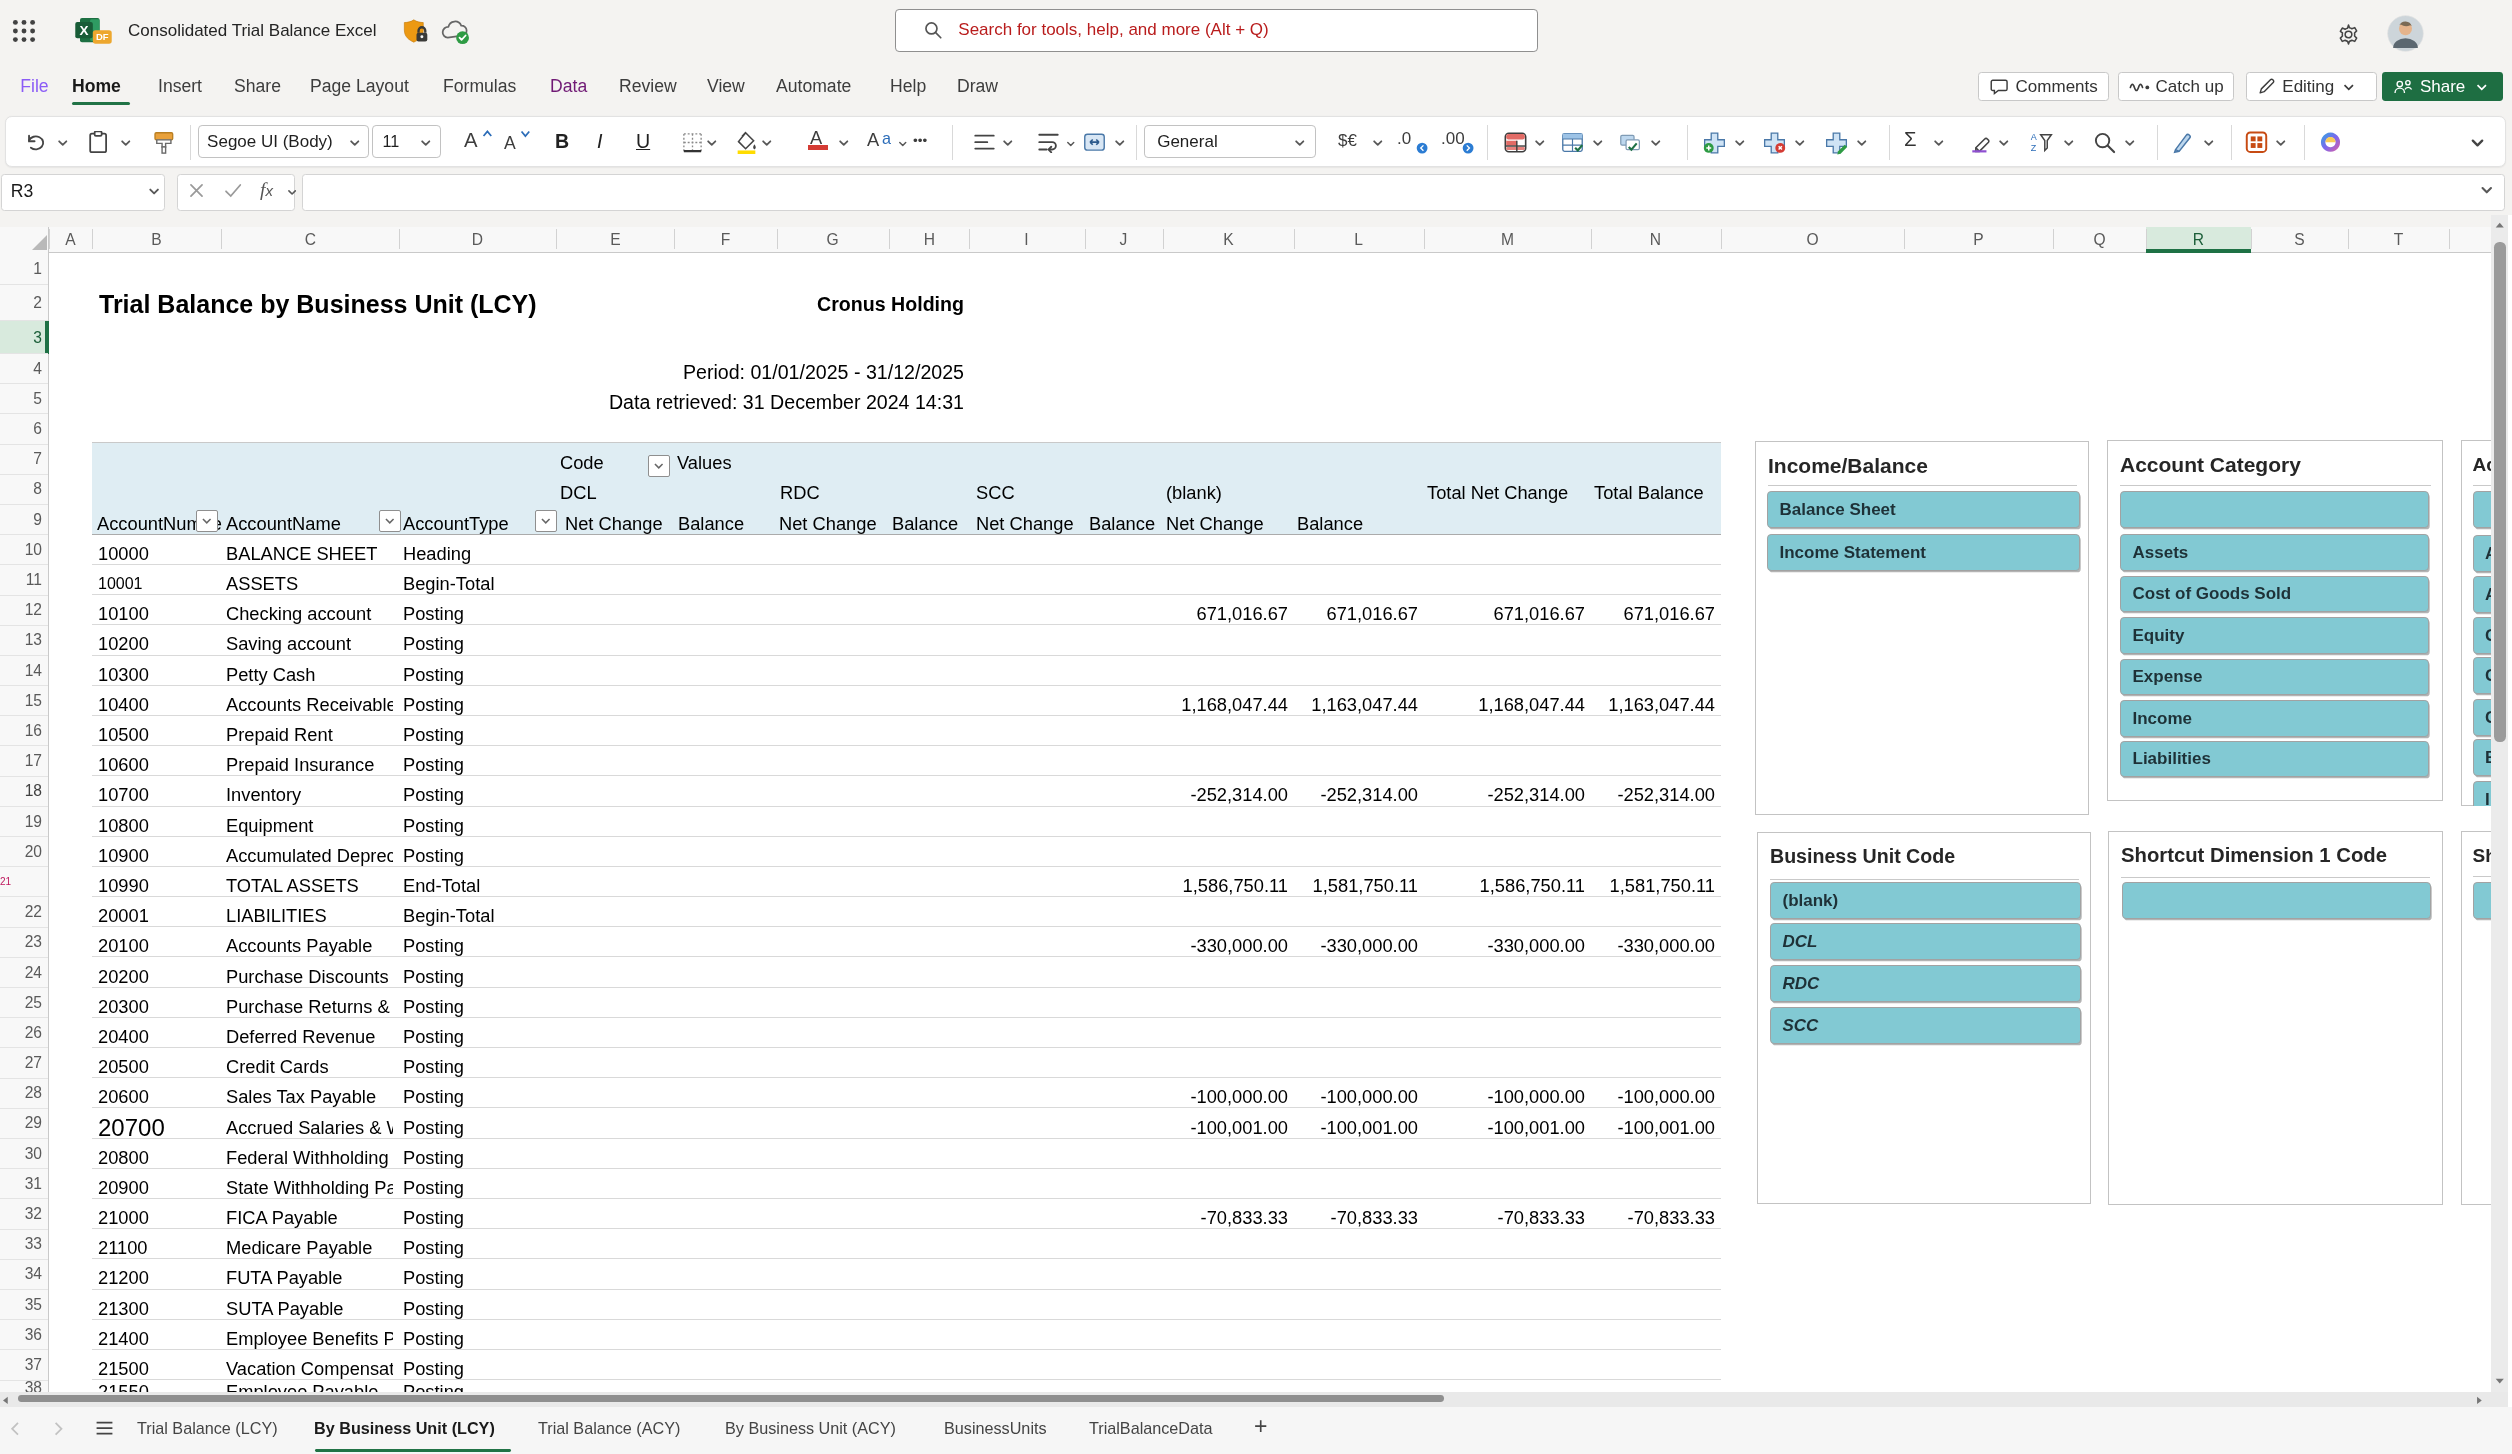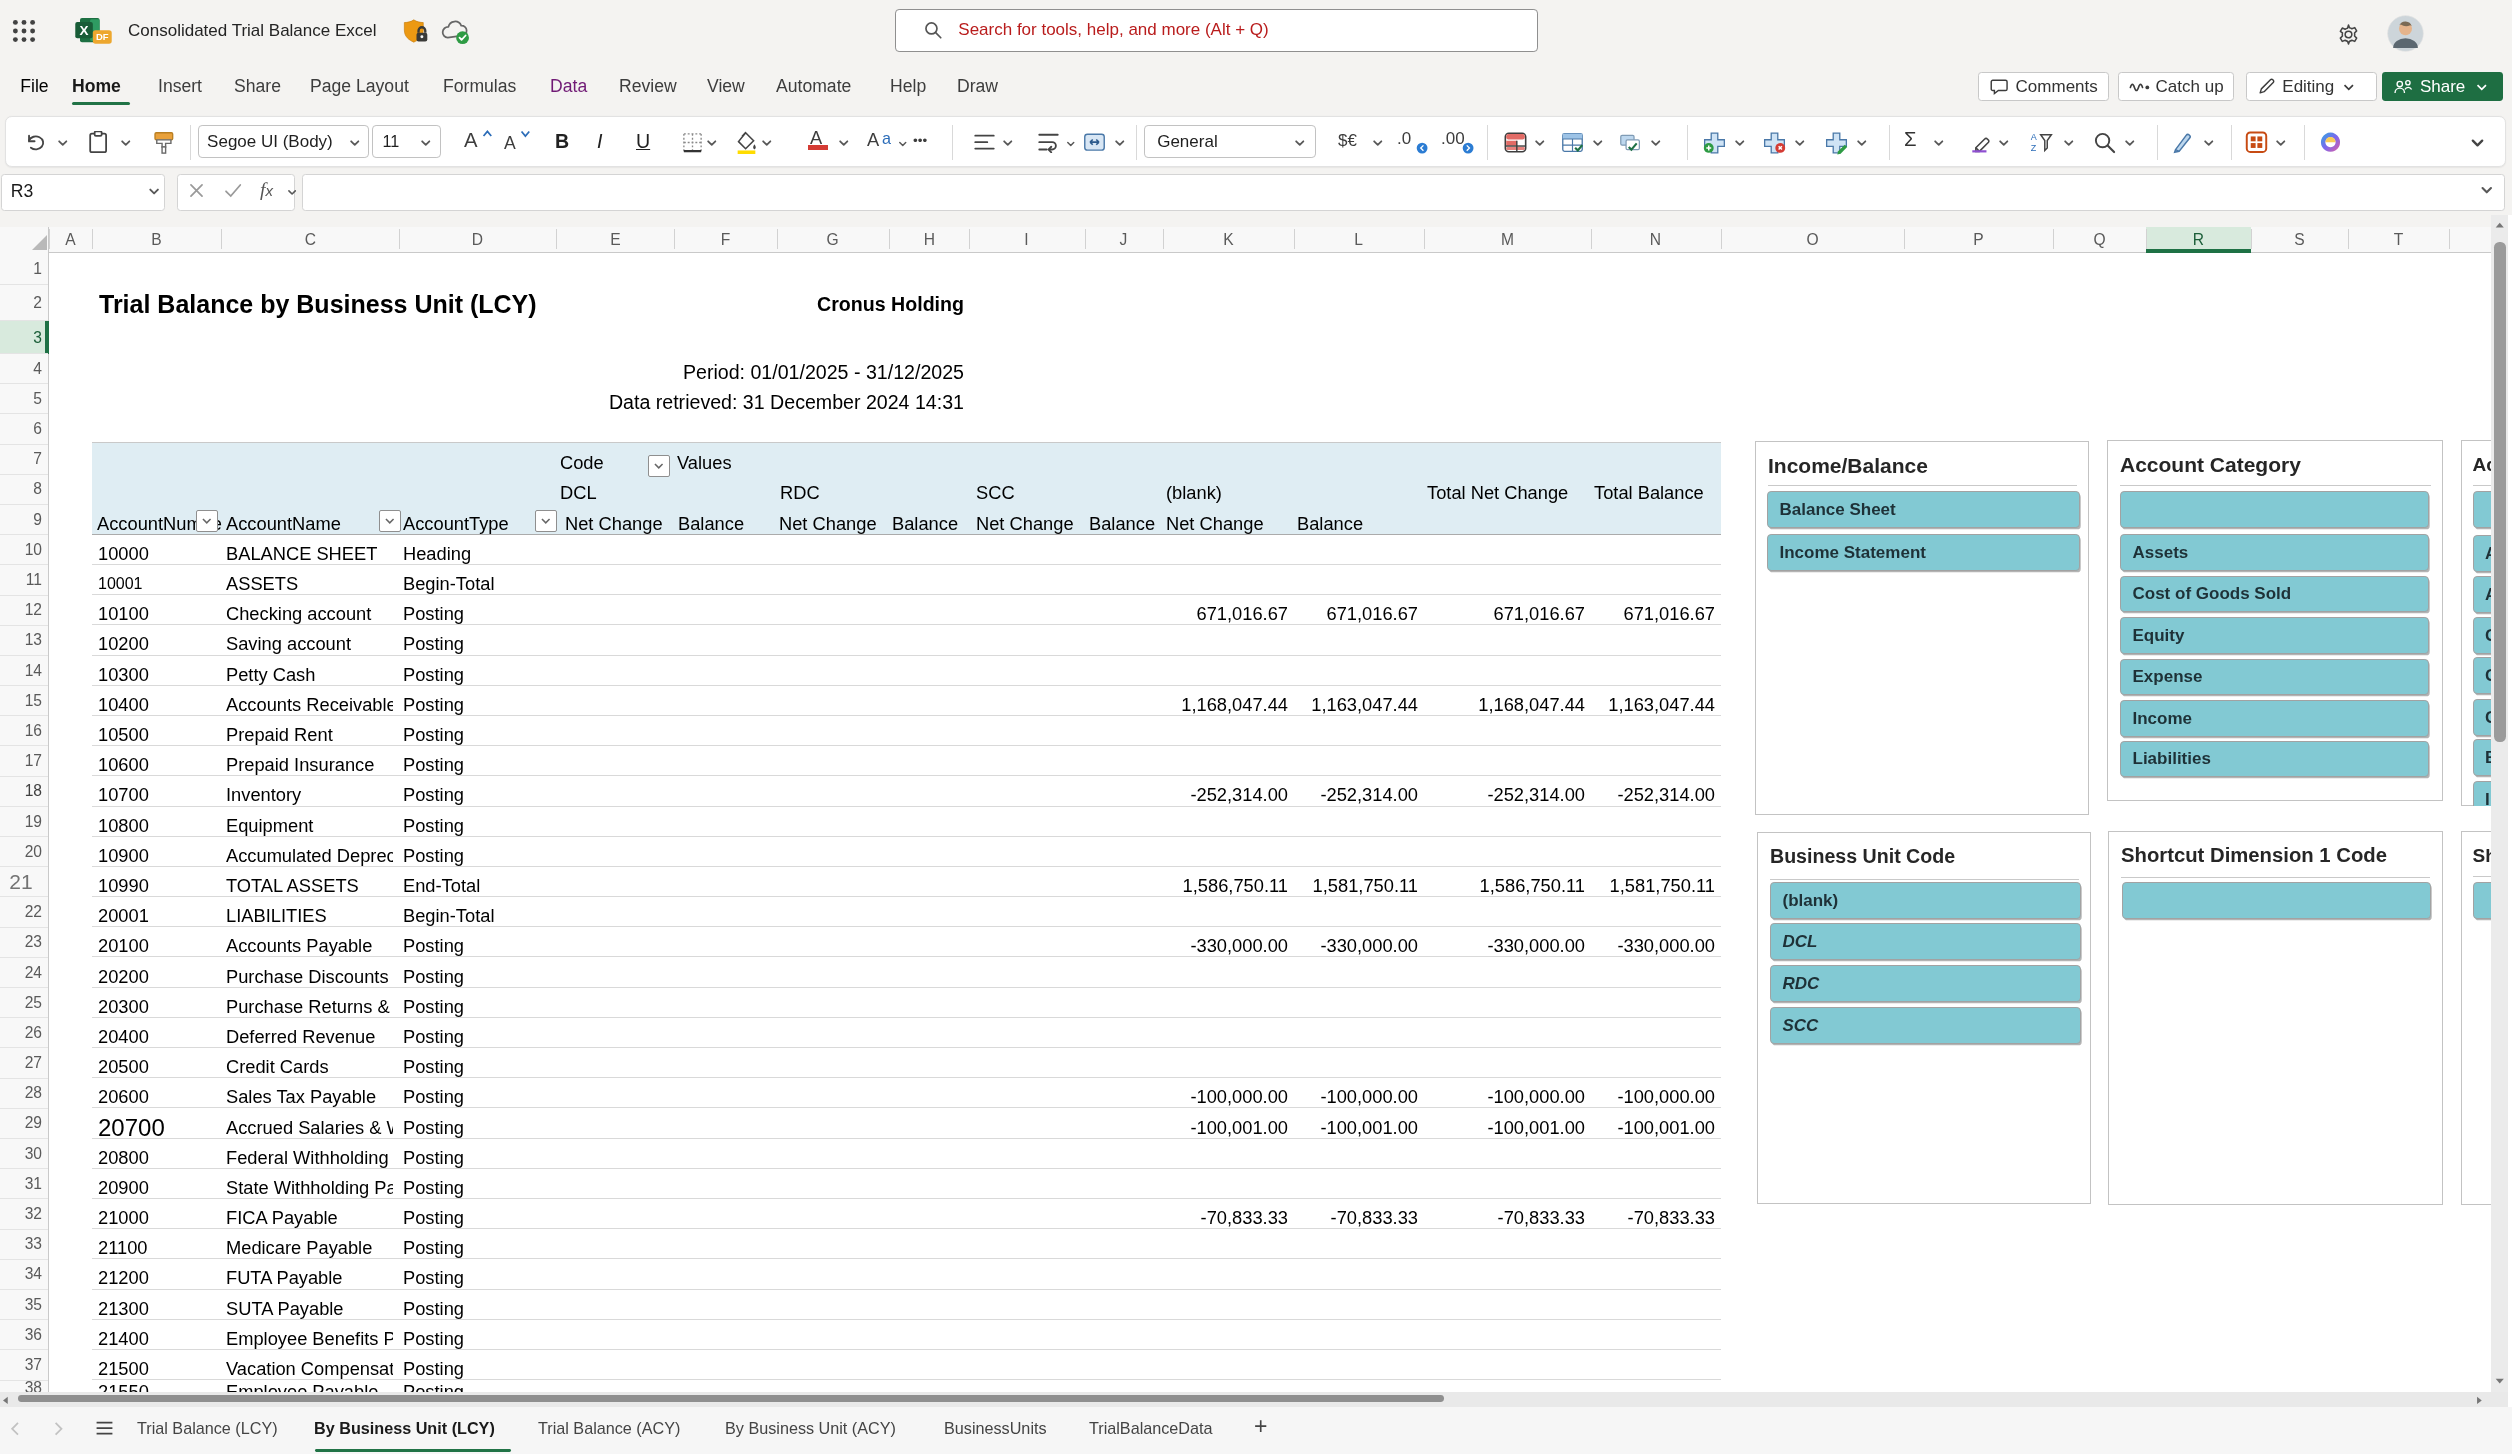--- a/index.html
+++ b/index.html
@@ -51,21 +51,21 @@
 <svg class="ab" style="left:2337px;top:23px" width="23" height="23" viewBox="0 0 24 24">
 <path d="M12 8.5 a3.5 3.5 0 1 0 0 7 a3.5 3.5 0 0 0 0-7 M12 2 l1 3 a7.5 7.5 0 0 1 2.5 1 l3-1.2 l2 3.4 l-2.2 2.2 a7 7 0 0 1 0 3.2 l2.2 2.2 l-2 3.4 l-3-1.2 a7.5 7.5 0 0 1-2.5 1 l-1 3 h-0 l-1-3 a7.5 7.5 0 0 1-2.5-1 l-3 1.2 l-2-3.4 l2.2-2.2 a7 7 0 0 1 0-3.2 L3.5 8.7 l2-3.4 l3 1.2 a7.5 7.5 0 0 1 2.5-1 Z" fill="none" stroke="#444" stroke-width="1.6" stroke-linejoin="round"></path>
 </svg>
 <svg class="ab" style="left:2387px;top:15px" width="37" height="37" viewBox="0 0 54 54">
 <circle cx="27" cy="27" r="26" fill="#cdd5da"></circle>
 <circle cx="27" cy="27" r="26" fill="none" stroke="#e2e2e2" stroke-width="1"></circle>
 <circle cx="27" cy="20" r="9.5" fill="#e5b48c"></circle>
 <path d="M9 48 a18 14 0 0 1 36 0 z" fill="#5b6770"></path>
 <path d="M18 15 a9.5 9 0 0 1 18 1 l-2-1 a16 16 0 0 1-14-1 z" fill="#7a6a55"></path>
 </svg>
-<div class="ab" style="left:20.3px;top:76px;font-size:17.6px;font-weight:normal;color:#000000">File</div>
+<div class="ab" style="left:20.3px;top:76px;font-size:17.6px;font-weight:normal;color:#8b5cf6">File</div>
 <div class="ab" style="left:72px;top:76px;font-size:17.6px;font-weight:bold;color:#1a1a1a">Home</div>
 <div class="ab" style="left:158px;top:76px;font-size:17.6px;font-weight:normal;color:#3d3d3d">Insert</div>
 <div class="ab" style="left:234px;top:76px;font-size:17.6px;font-weight:normal;color:#3d3d3d">Share</div>
 <div class="ab" style="left:310px;top:76px;font-size:17.6px;font-weight:normal;color:#3d3d3d">Page Layout</div>
 <div class="ab" style="left:443px;top:76px;font-size:17.6px;font-weight:normal;color:#3d3d3d">Formulas</div>
 <div class="ab" style="left:550px;top:76px;font-size:17.6px;font-weight:normal;color:#701a75">Data</div>
 <div class="ab" style="left:619px;top:76px;font-size:17.6px;font-weight:normal;color:#3d3d3d">Review</div>
 <div class="ab" style="left:707px;top:76px;font-size:17.6px;font-weight:normal;color:#3d3d3d">View</div>
 <div class="ab" style="left:776px;top:76px;font-size:17.6px;font-weight:normal;color:#3d3d3d">Automate</div>
 <div class="ab" style="left:890px;top:76px;font-size:17.6px;font-weight:normal;color:#3d3d3d">Help</div>
@@ -467,21 +467,21 @@
 <div class="ab" style="left:0px;top:716px;width:42px;height:30px;font-size:15.6px;color:#5a5a5a;text-align:right;line-height:30px">16</div>
 <div class="ab" style="left:0px;top:745px;width:48px;height:1px;background:#e4e4e4"></div>
 <div class="ab" style="left:0px;top:746px;width:42px;height:30px;font-size:15.6px;color:#5a5a5a;text-align:right;line-height:30px">17</div>
 <div class="ab" style="left:0px;top:776px;width:48px;height:1px;background:#e4e4e4"></div>
 <div class="ab" style="left:0px;top:776px;width:42px;height:30px;font-size:15.6px;color:#404040;text-align:right;line-height:30px">18</div>
 <div class="ab" style="left:0px;top:806px;width:48px;height:1px;background:#e4e4e4"></div>
 <div class="ab" style="left:0px;top:807px;width:42px;height:30px;font-size:15.6px;color:#5a5a5a;text-align:right;line-height:30px">19</div>
 <div class="ab" style="left:0px;top:836px;width:48px;height:1px;background:#e4e4e4"></div>
 <div class="ab" style="left:0px;top:837px;width:42px;height:30px;font-size:15.6px;color:#5a5a5a;text-align:right;line-height:30px">20</div>
 <div class="ab" style="left:0px;top:866px;width:48px;height:1px;background:#e4e4e4"></div>
-<div class="ab" style="left:0px;top:867px;width:42px;height:30px;font-size:21px;color:#737373;text-align:center;line-height:30px">21</div>
+<div class="ab" style="left:0px;top:867px;width:42px;height:30px;font-size:10px;color:#be185d;text-align:left;line-height:30px">21</div>
 <div class="ab" style="left:0px;top:896px;width:48px;height:1px;background:#e4e4e4"></div>
 <div class="ab" style="left:0px;top:897px;width:42px;height:30px;font-size:15.6px;color:#5a5a5a;text-align:right;line-height:30px">22</div>
 <div class="ab" style="left:0px;top:927px;width:48px;height:1px;background:#e4e4e4"></div>
 <div class="ab" style="left:0px;top:927px;width:42px;height:30px;font-size:15.6px;color:#5a5a5a;text-align:right;line-height:30px">23</div>
 <div class="ab" style="left:0px;top:957px;width:48px;height:1px;background:#e4e4e4"></div>
 <div class="ab" style="left:0px;top:958px;width:42px;height:30px;font-size:15.6px;color:#5a5a5a;text-align:right;line-height:30px">24</div>
 <div class="ab" style="left:0px;top:987px;width:48px;height:1px;background:#e4e4e4"></div>
 <div class="ab" style="left:0px;top:988px;width:42px;height:30px;font-size:15.6px;color:#5a5a5a;text-align:right;line-height:30px">25</div>
 <div class="ab" style="left:0px;top:1017px;width:48px;height:1px;background:#e4e4e4"></div>
 <div class="ab" style="left:0px;top:1018px;width:42px;height:30px;font-size:15.6px;color:#5a5a5a;text-align:right;line-height:30px">26</div>

